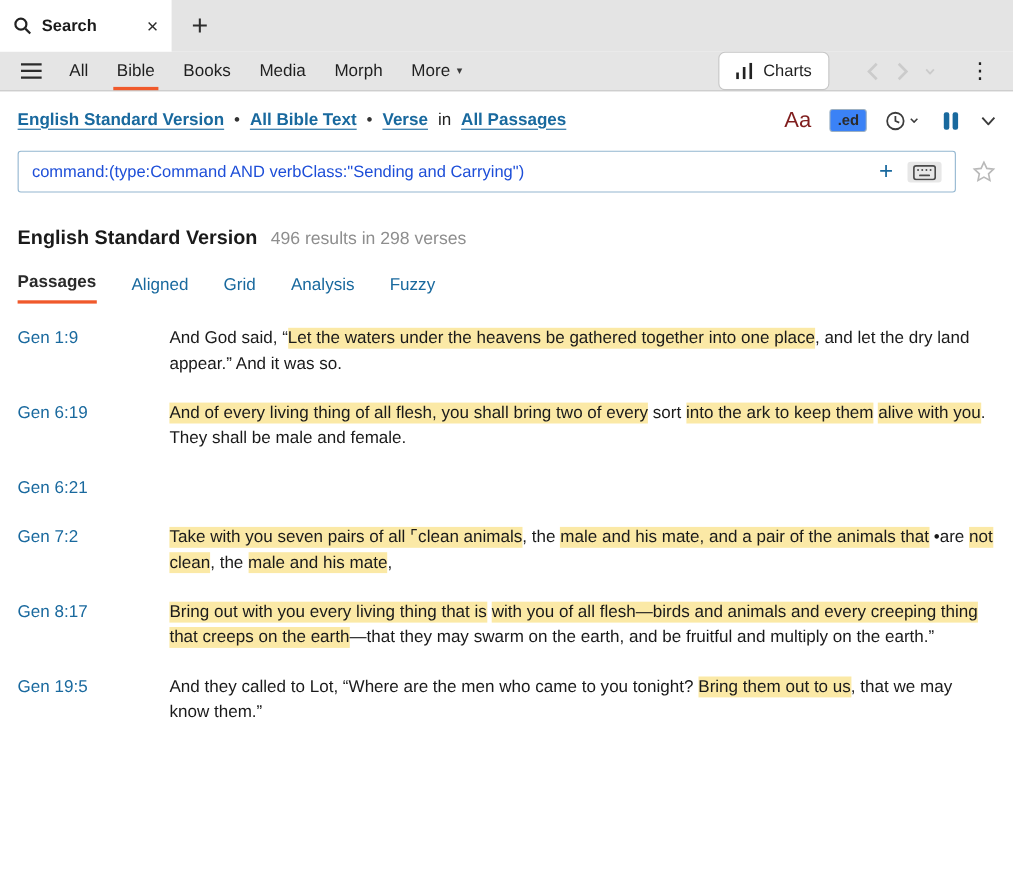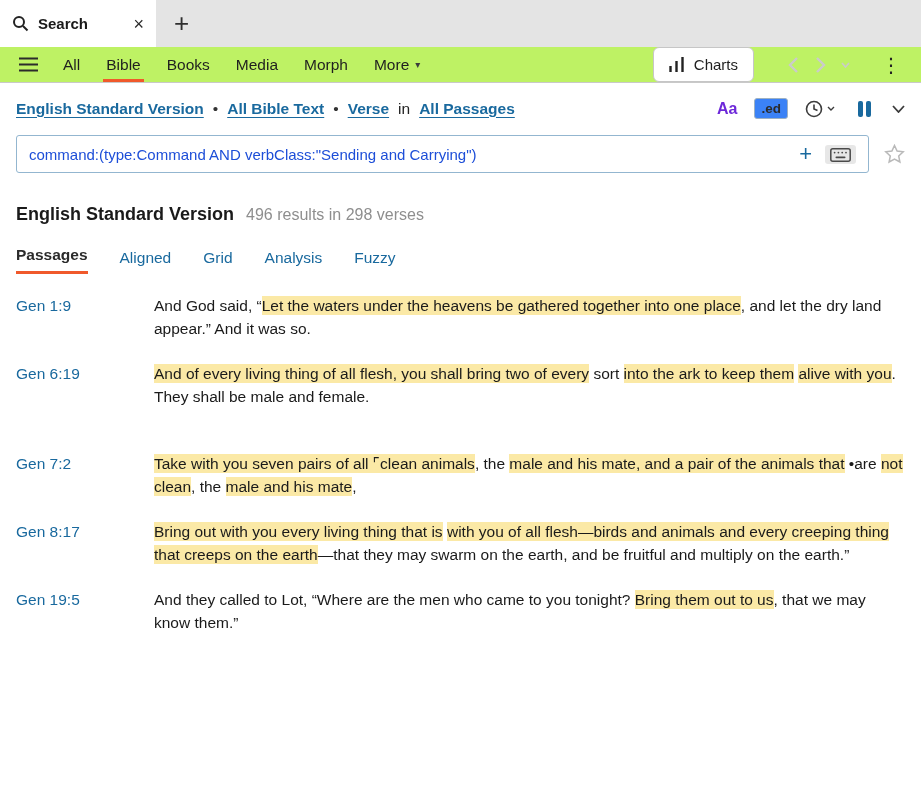--- a/index.html
+++ b/index.html
@@ -7,39 +7,39 @@
     font-family:"Liberation Sans","DejaVu Sans",sans-serif; }
 
   
   .tabbar { height:47px; background:#e4e4e4; display:flex; align-items:stretch; }
   .tab { width:156px; background:#fff; display:flex; align-items:center; padding:0 10px 0 12px; gap:9px; cursor:pointer; }
   .tab-label { font-size:15px; font-weight:600; color:#1a1a1a; flex:1; }
   .tab-close { font-size:18px; color:#2b2b2b; line-height:1; padding:0 2px; cursor:pointer; }
   .newtab { display:flex; align-items:center; padding:0 18px; font-size:26px; font-weight:300; color:#2e2e2e; cursor:pointer; }
 
   
-  .toolbar { height:36px; display:flex; align-items:stretch; border-bottom:1px solid #c9c9c9; padding:0 8px 0 6px; background:#bef264; }
+  .toolbar { height:36px; display:flex; align-items:stretch; border-bottom:1px solid #c9c9c9; padding:0 8px 0 6px; background:#e5e5e5; }
   .hamburger { width:44px; display:flex; align-items:center; justify-content:center; cursor:pointer; }
   .toolbar-nav { display:flex; align-items:stretch; }
   .nav-item { display:flex; align-items:center; padding:0 13px; font-size:15.5px; color:#1f1f1f; position:relative; cursor:pointer; }
   .nav-item.active::after { content:""; position:absolute; left:10px; right:10px; bottom:0; height:3px; background:#f0592b; }
   .nav-item .chev { margin-left:6px; font-size:10px; color:#3c3c3c; }
   .charts-btn { margin-left:auto; align-self:center; display:flex; align-items:center; gap:9px;
     border:1px solid #c6c6c6; border-radius:6px; padding:8px 15px; font-size:15px; color:#1f1f1f; background:#fff; cursor:pointer; }
   .nav-arrows { display:flex; align-items:center; margin-left:28px; gap:4px; }
   .kebab { display:flex; align-items:center; padding:0 12px; margin-left:14px; font-size:20px; color:#222; cursor:pointer; }
 
   
   .crumb-row { display:flex; align-items:center; padding:15px 16px 11px; font-size:15.5px; }
   .crumb-link { color:#19699e; font-weight:600; text-decoration:underline; text-underline-offset:3px; cursor:pointer; white-space:nowrap; }
   .crumb-link.bold { font-weight:700; }
   .crumb-sep { color:#333; margin:0 9px; }
   .crumb-in { color:#222; margin:0 9px; }
   .crumb-icons { margin-left:auto; display:flex; align-items:center; gap:17px; }
-  .aa-icon { font-size:16px; font-weight:700; color:#6d28d9; cursor:pointer; }
+  .aa-icon { font-size:20px; font-weight:400; color:#7f1d1d; cursor:pointer; }
   .ed-icon { background:#3b82f6; border:1px solid #9db1c3; border-radius:3px; padding:2px 6px;
     font-size:13.5px; font-weight:600; color:#2b2b2b; cursor:pointer; }
   .clock-wrap { display:flex; align-items:center; gap:4px; cursor:pointer; }
   .panes-icon { display:flex; gap:3px; cursor:pointer; margin-left:6px; }
   .panes-icon i { display:block; width:5px; height:16px; border-radius:2px; background:#19699e; }
   .chev-down { cursor:pointer; margin-left:4px; display:flex; align-items:center; }
 
   
   .search-row { display:flex; align-items:center; gap:15px; padding:5px 16px 14px; }
   .search-box { flex:1; display:flex; align-items:center; height:38px; border:1px solid #93b6d0; border-radius:3px; padding:0 12px; gap:13px; }
@@ -204,20 +204,21 @@
     <div class="results-list">
         <div class="result-row">
           <a class="verse-ref">Gen 1:9</a>
           <div class="verse-text"><span>And God said, “</span><span class="hl">Let the waters under the heavens be gathered together into one place</span><span>, and let the dry land appear.” And it was so.</span></div>
         </div>
         <div class="result-row">
           <a class="verse-ref">Gen 6:19</a>
           <div class="verse-text"><span class="hl">And of every living thing of all flesh, you shall bring two of every</span><span> sort </span><span class="hl">into the ark to keep them</span><span> </span><span class="hl">alive with you</span><span>. They shall be male and female.</span></div>
         </div>
         <div class="result-row">
+          <a class="verse-ref">Gen 6:21</a>
         </div>
         <div class="result-row">
           <a class="verse-ref">Gen 7:2</a>
           <div class="verse-text"><span class="hl">Take with you seven pairs of all ⌜clean animals</span><span>, the </span><span class="hl">male and his mate, and a pair of the animals that</span><span> •are </span><span class="hl">not clean</span><span>, the </span><span class="hl">male and his mate</span><span>,</span></div>
         </div>
         <div class="result-row">
           <a class="verse-ref">Gen 8:17</a>
           <div class="verse-text"><span class="hl">Bring out with you every living thing that is</span><span> </span><span class="hl">with you of all flesh—birds and animals and every creeping thing that creeps on the earth</span><span>—that they may swarm on the earth, and be fruitful and multiply on the earth.”</span></div>
         </div>
         <div class="result-row">

